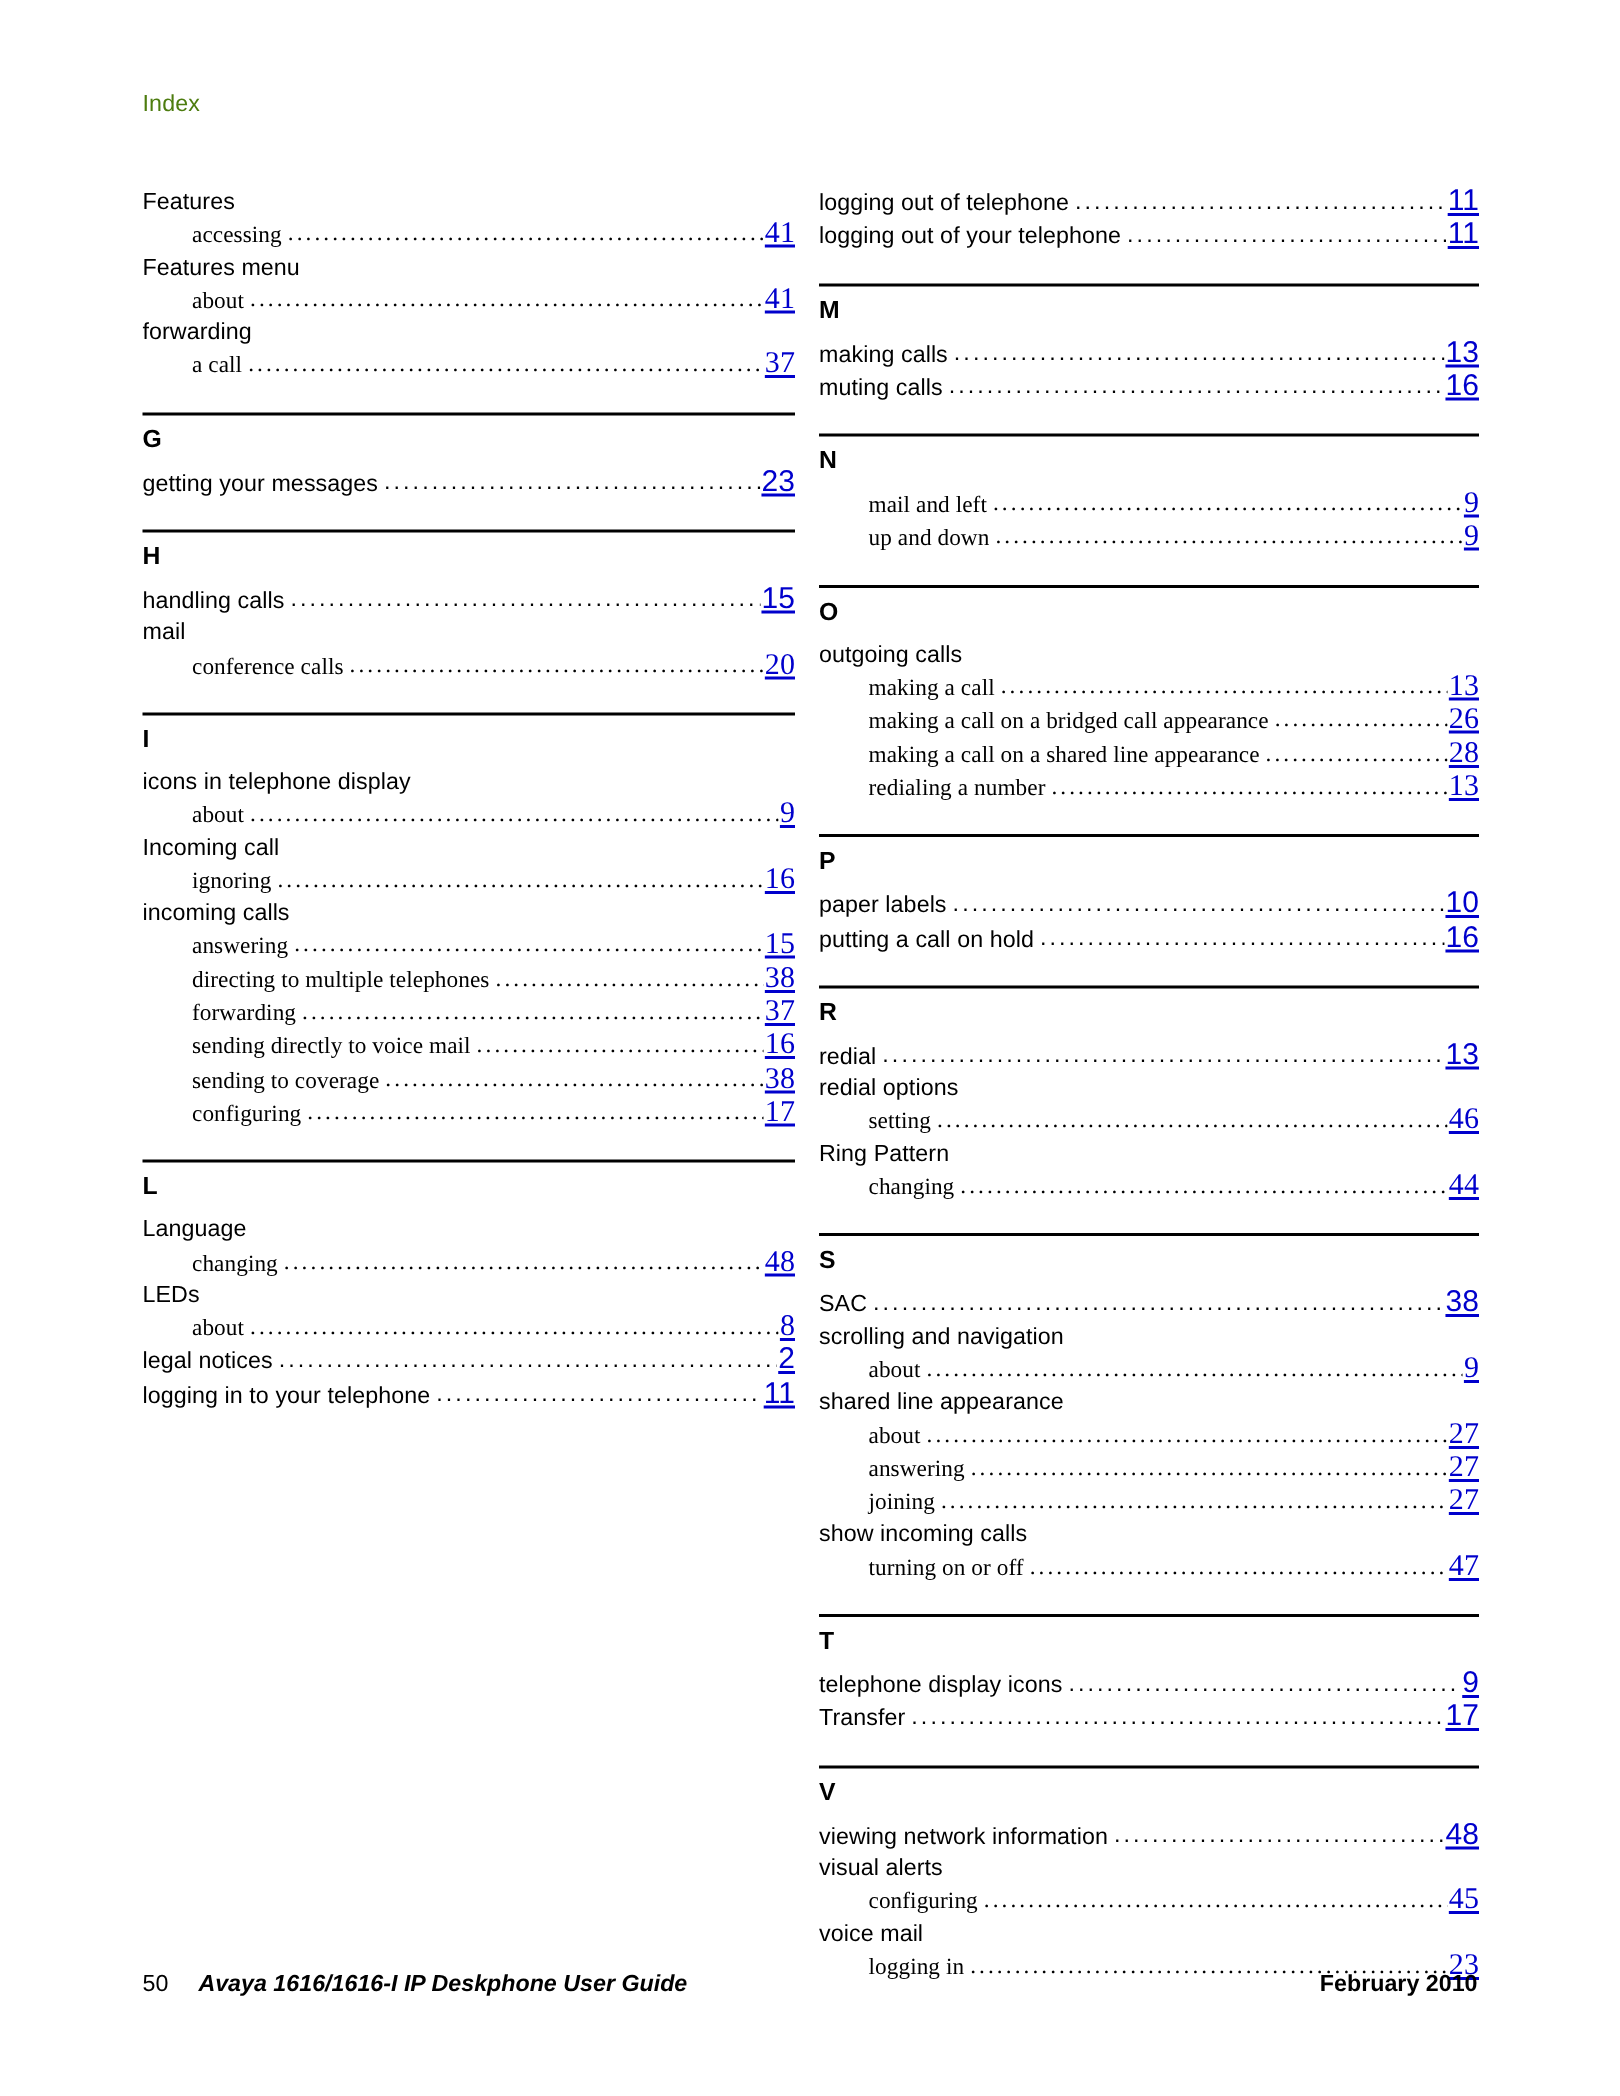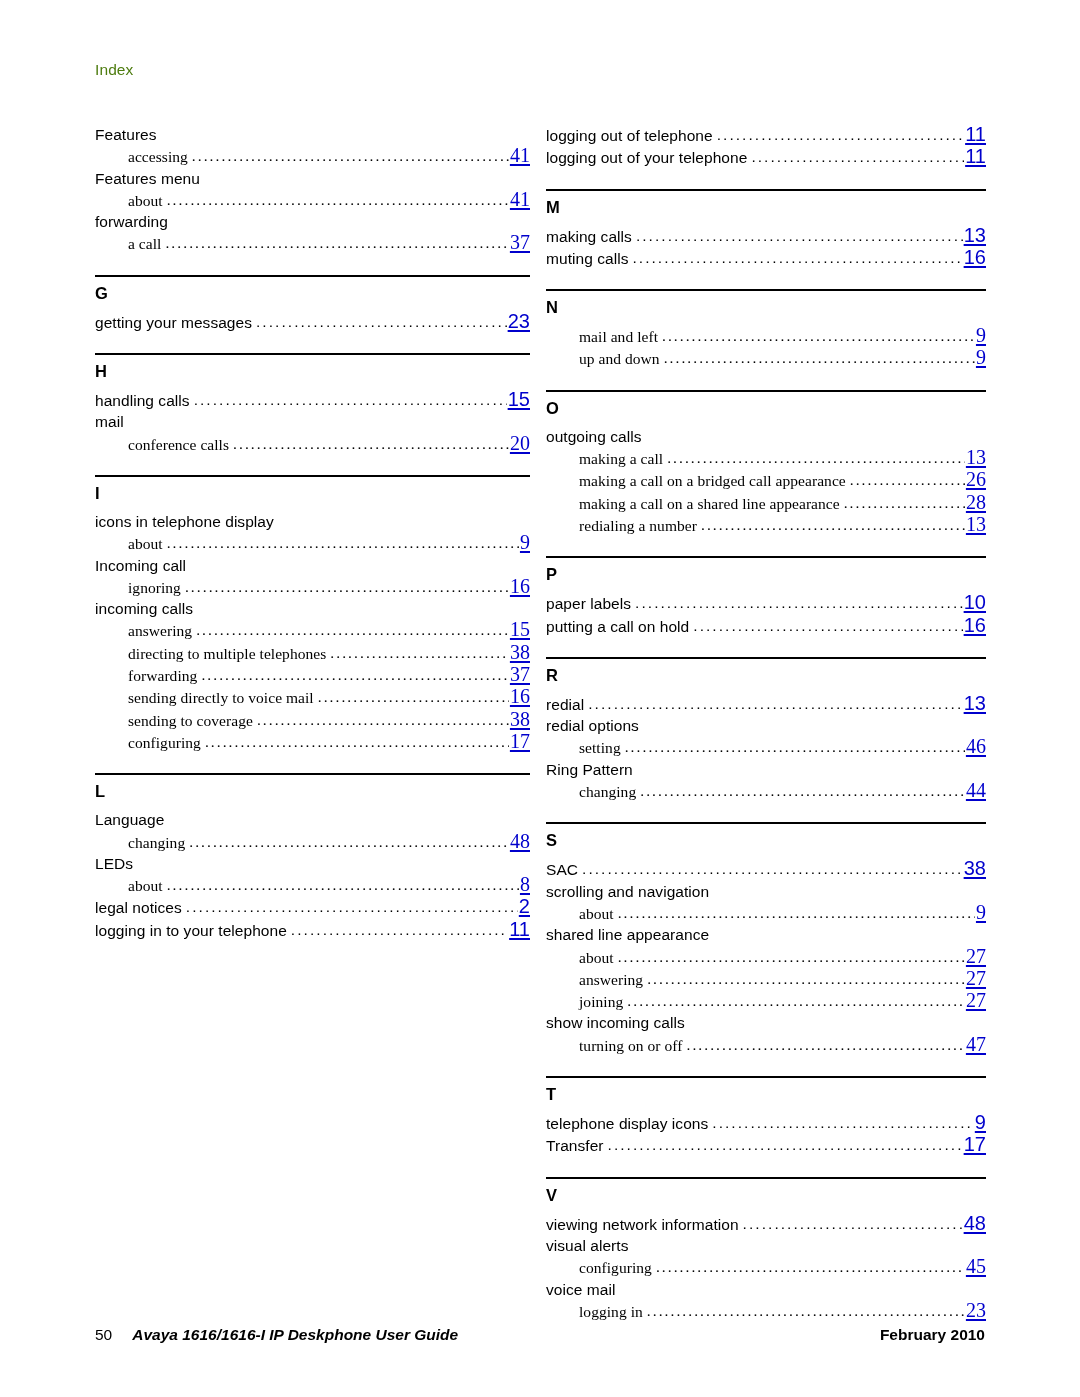--- a/index.html
+++ b/index.html
@@ -122,21 +122,20 @@
     width: 890px;
     font-size: 15.5px;
     line-height: 20px;
     display: flex;
     justify-content: space-between;
     align-items: baseline;
   }
   .footer-left {
     display: flex;
     align-items: baseline;
-    margin-top: 12px;
   }
   .footer-pageno {
     font-weight: normal;
     margin-right: 20px;
   }
   .footer-title { font-weight: bold; font-style: italic; }
   .footer-date  { font-weight: bold; }
 </style>
 </head>
 <body>

